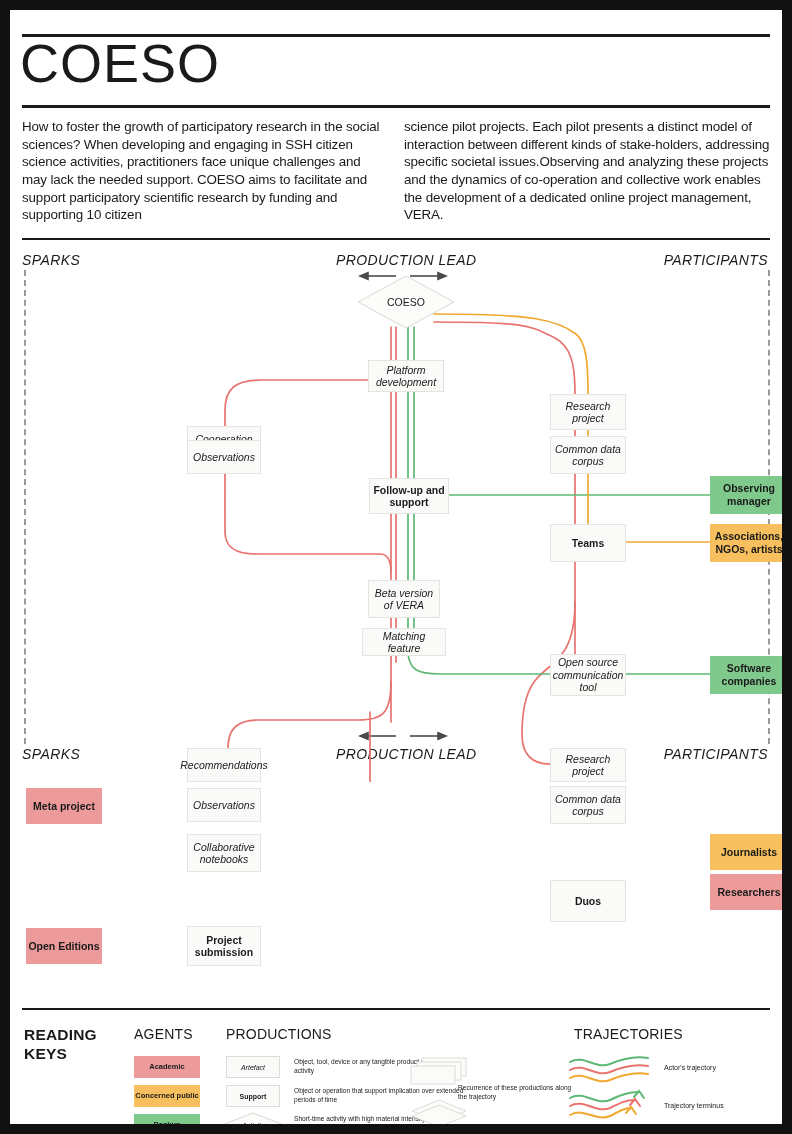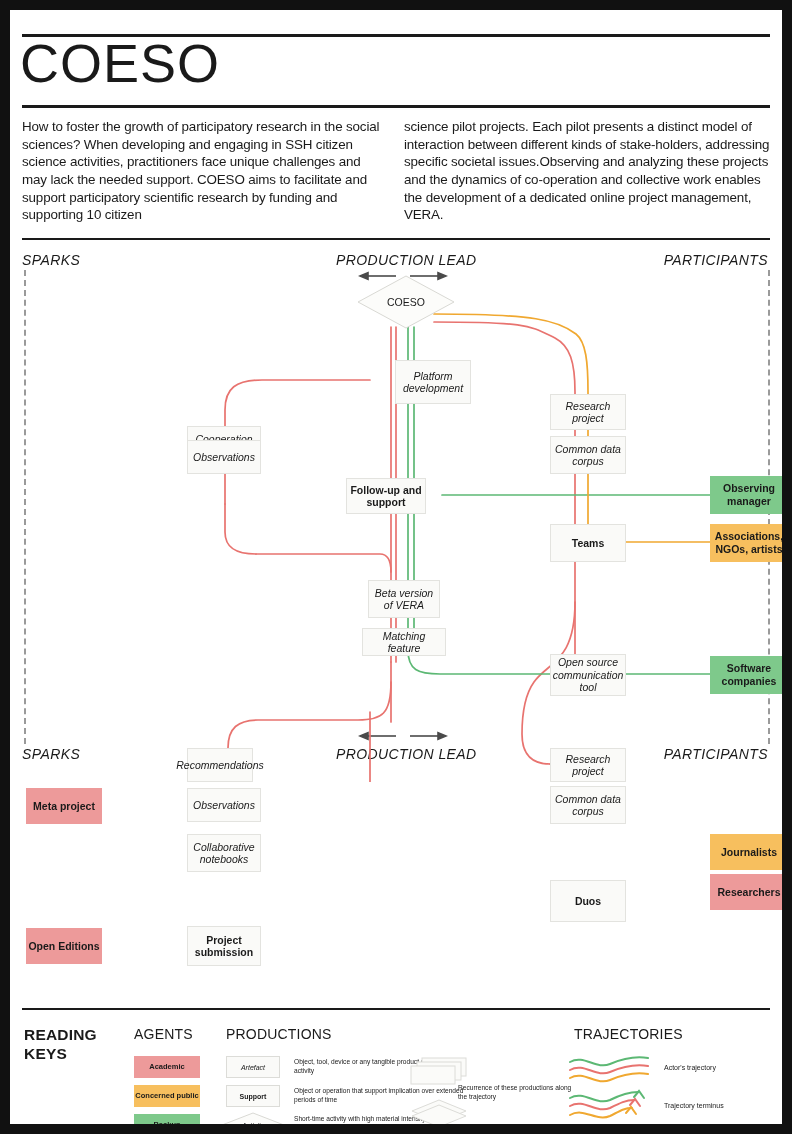--- a/index.html
+++ b/index.html
@@ -176,40 +176,40 @@
       </g>
     </svg>
 
     <div class="node diamond" style="left:346px;top:32px;width:100px;height:56px;">
       <svg class="dshape" viewBox="0 0 100 56">
         <polygon points="50,2 98,28 50,54 2,28" fill="#fcfcfa" stroke="#d9d9d4" stroke-width="1"></polygon>
       </svg>
       <span>COESO</span>
     </div>
 
-    <div class="node art" style="left:358px;top:118px;width:76px;height:44px;margin-left:27px;">
+    <div class="node art" style="left:358px;top:118px;width:76px;height:32px;">
       <span>Platform development</span>
     </div>
-    <div class="node sup" style="left:336px;top:236px;width:80px;height:36px;">
+    <div class="node sup" style="left:359px;top:236px;width:80px;height:36px;">
       <span>Follow-up and support</span>
     </div>
     <div class="node art" style="left:358px;top:338px;width:72px;height:38px;">
       <span>Beta version of VERA</span>
     </div>
     <div class="node art" style="left:352px;top:386px;width:84px;height:28px;">
       <span>Matching feature</span>
     </div>
 
     <div class="node art" style="left:177px;top:152px;width:74px;height:38px;margin-top:32px;">
       <span>Cooperation analytics</span>
     </div>
     <div class="node art" style="left:177px;top:198px;width:74px;height:34px;">
       <span>Observations</span>
     </div>
-    <div class="node art" style="left:177px;top:506px;width:66px;height:34px;">
+    <div class="node art" style="left:177px;top:506px;width:74px;height:34px;">
       <span>Recommendations</span>
     </div>
     <div class="node art" style="left:177px;top:546px;width:74px;height:34px;">
       <span>Observations</span>
     </div>
     <div class="node art" style="left:177px;top:592px;width:74px;height:38px;">
       <span>Collaborative notebooks</span>
     </div>
     <div class="node sup" style="left:177px;top:684px;width:74px;height:40px;">
       <span>Project submission</span>

